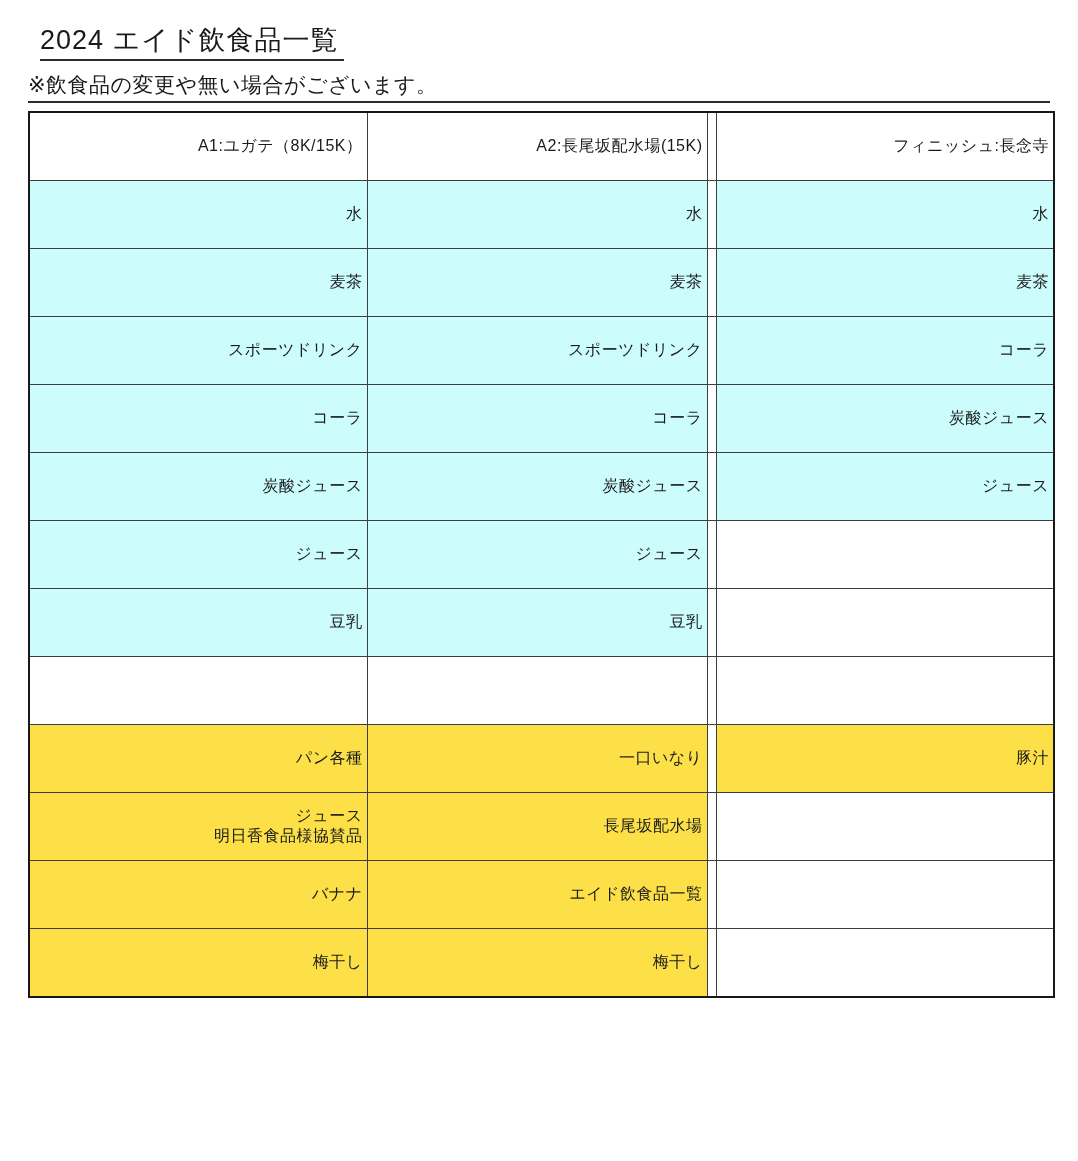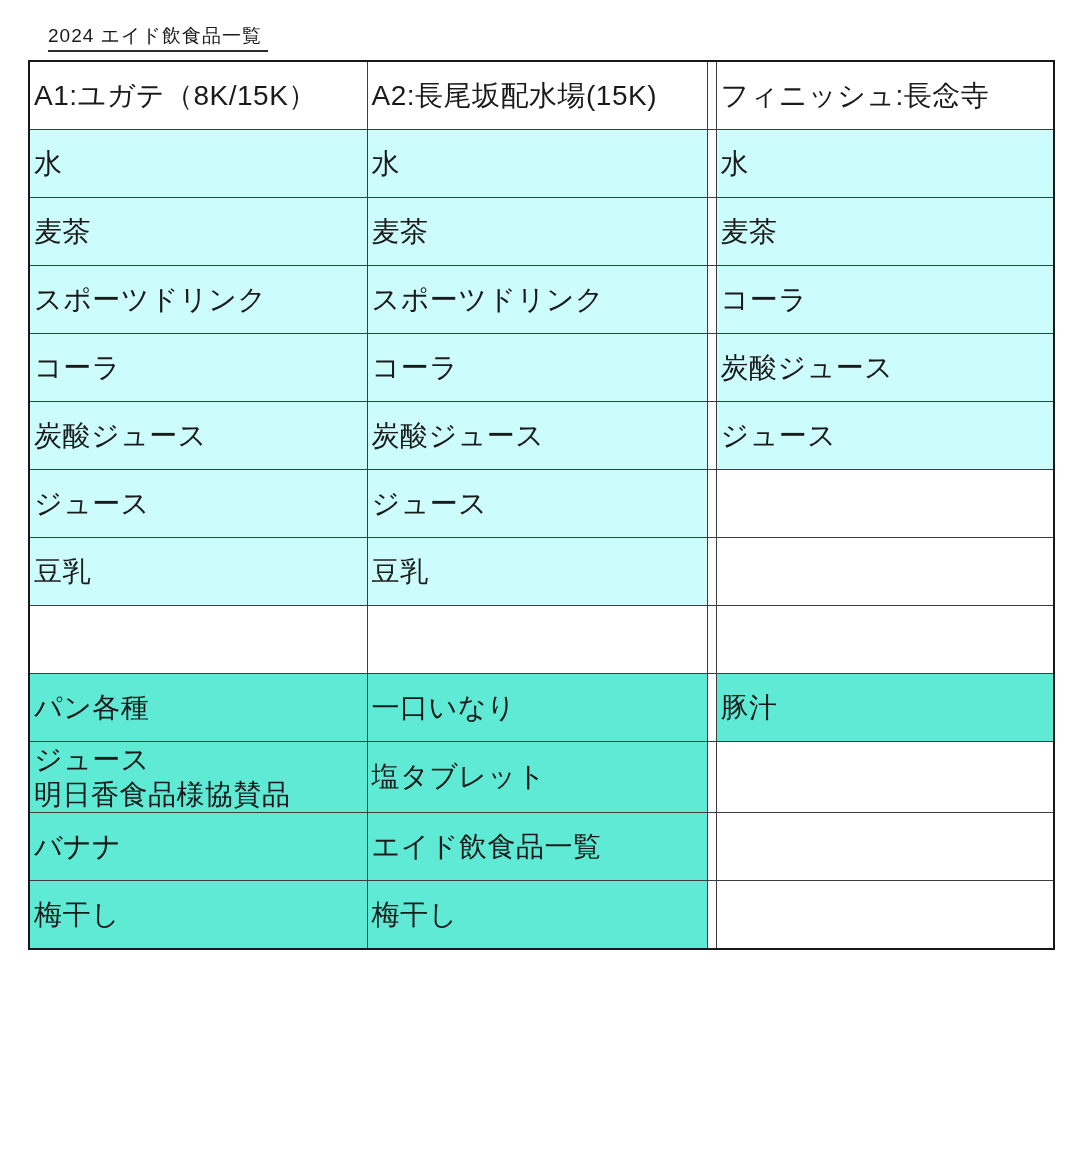--- a/index.html
+++ b/index.html
@@ -11,22 +11,22 @@
   .page {
     position:relative;
     width:1078px; height:1161px;
     box-sizing:border-box;
     padding:26px 0 0 28px;
     background:#ffffff;
     overflow:hidden;
   }
   .title {
     display:inline-block;
-    margin-left:20px;
-    font-size:19px;
+    margin-left:12px;
+    font-size:27px;
     font-weight:500;
     letter-spacing:1px;
     line-height:1.1;
     padding:0 6px 3px 0;
     border-bottom:2px solid #2b2b2b;
   }
   .note {
     width:1022px;
     box-sizing:border-box;
     margin-top:12px;
@@ -39,41 +39,42 @@
   table.aid {
     margin-top:8px;
     border-collapse:collapse;
     table-layout:fixed;
     border:2px solid #181818;
   }
   table.aid th, table.aid td {
     border:1px solid #3d3d3d;
     height:67px;
     padding:0 4px;
-    text-align:left;
+    text-align:right;
     vertical-align:middle;
-    font-size:28px;
+    font-size:16px;
     font-weight:normal;
     letter-spacing:0.5px;
     line-height:1.25;
     white-space:pre-line;
     overflow:hidden;
   }
   .w  { background:#ffffff; }
   .cy { background:#ccfcfc; }
-  .pk { background:#5eead4; }
+  .pk { background:#fde047; }
   .sp { background:#ffffff; padding:0; }
 </style>
 </head>
 <body>
 
 <div class="page">
 
   <div class="title">2024 エイド飲食品一覧</div>
 
+  <div class="note">※飲食品の変更や無い場合がございます。</div>
 
   <table class="aid">
     <colgroup>
       <col style="width:338px">
       <col style="width:340px">
       <col style="width:6px">
       <col style="width:338px">
     </colgroup>
     <thead>
       <tr>
@@ -134,21 +135,21 @@
       </tr>
       <tr>
         <td class="pk">パン各種</td>
         <td class="pk">一口いなり</td>
         <td class="sp"></td>
         <td class="pk">豚汁</td>
       </tr>
       <tr>
         <td class="pk">ジュース
 明日香食品様協賛品</td>
-        <td class="pk">塩タブレット</td>
+        <td class="pk">長尾坂配水場</td>
         <td class="sp"></td>
         <td class="w"></td>
       </tr>
       <tr>
         <td class="pk">バナナ</td>
         <td class="pk">エイド飲食品一覧</td>
         <td class="sp"></td>
         <td class="w"></td>
       </tr>
       <tr>

